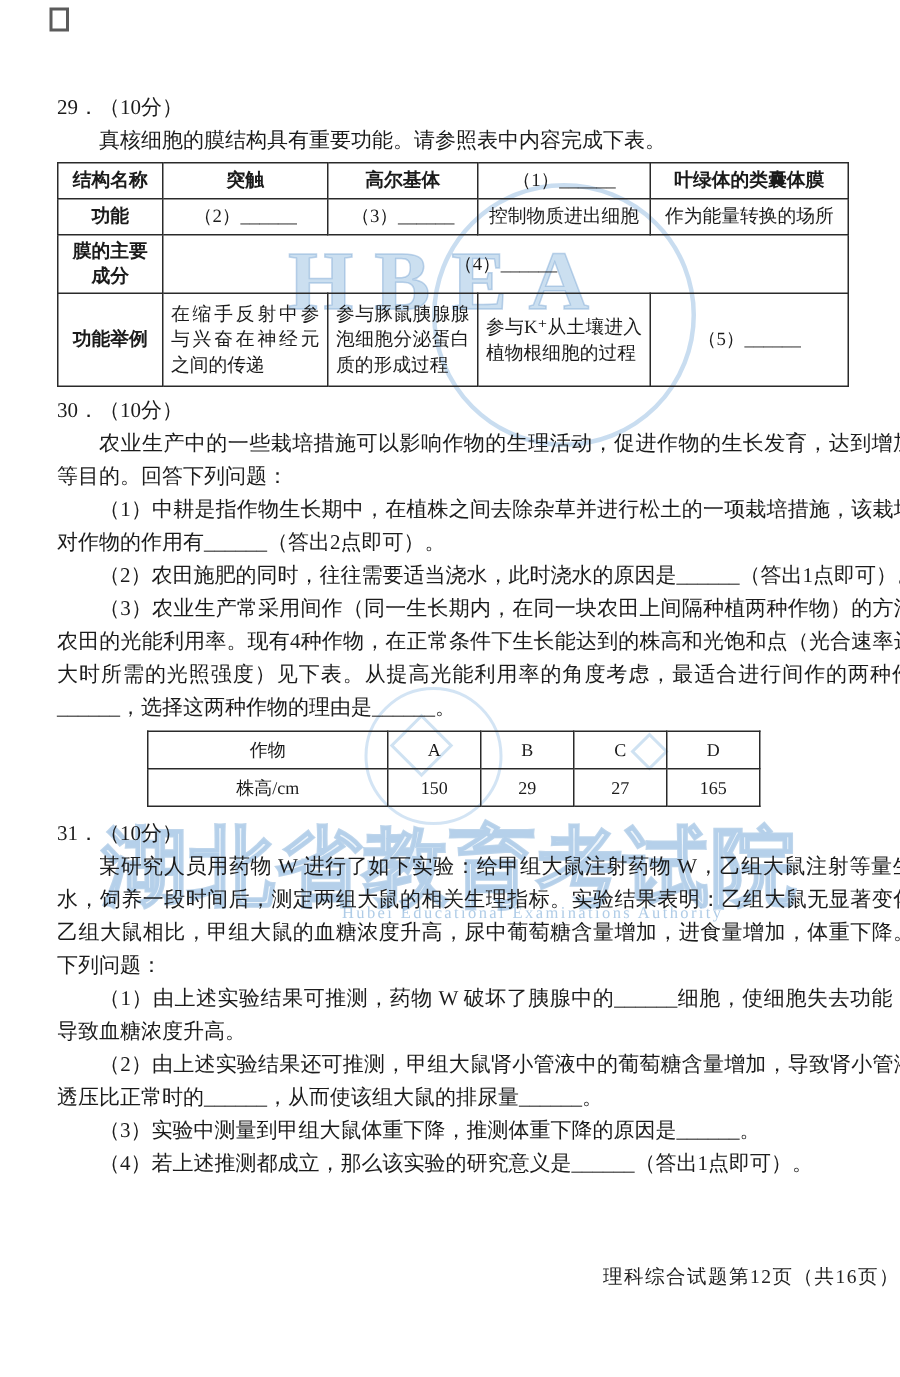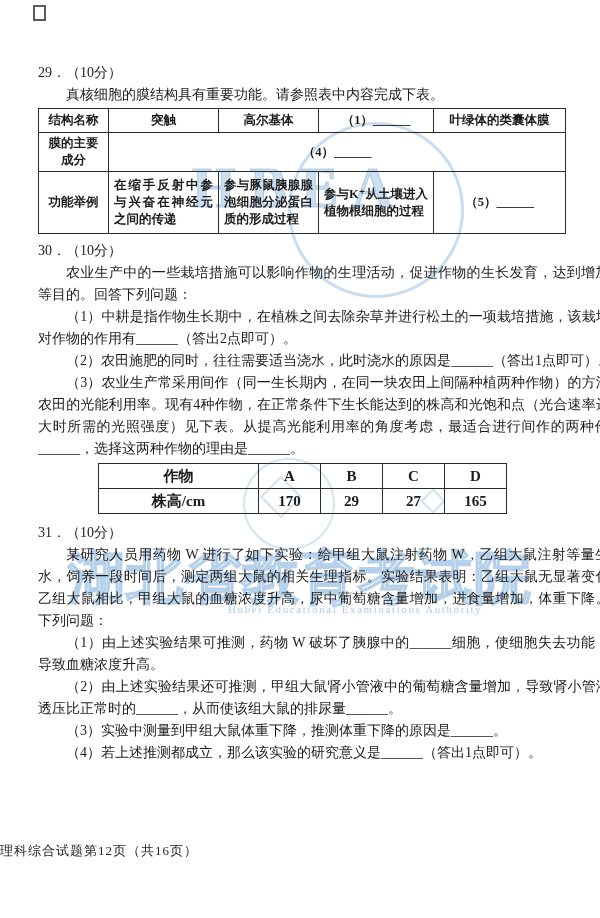--- a/index.html
+++ b/index.html
@@ -27,35 +27,35 @@
              border:2px solid rgba(50,50,50,0.8);z-index:2;}
 
   
   .content{position:absolute;left:0;top:0;width:600px;padding:62px 35px 0 38px;z-index:1;
            font-size:14px;line-height:22px;text-align:justify;}
   .section{margin-bottom:2px;}
   .qh{margin:0;}
   .para{margin:0;text-indent:2em;}
 
   table{border-collapse:collapse;table-layout:fixed;}
-  th,td{border:1px solid #2a2a2a;vertical-align:middle;text-align:center;font-weight:bold;}
+  th,td{border:1px solid #2a2a2a;vertical-align:middle;text-align:center;font-weight:normal;}
 
   .t1{width:527px;margin:2px 0 6px;font-size:12.5px;line-height:17px;padding-left:48px;}
   .t1 th,.t1 td{padding:2px 4px;}
   .t1 .hd{font-weight:bold;}
   .t1 .r1{height:24px;}
   .t1 .r2{height:24px;}
   .t1 .r3{height:38px;margin-left:28px;}
   .t1 .r4{height:62px;}
   .t1 td.just{text-align:justify;padding:2px 5px;}
 
-  .t2{width:408px;margin:3px 0 8px 60px;font-size:15px;line-height:18px;}
+  .t2{width:408px;margin:3px 0 8px 60px;font-size:12px;line-height:18px;}
   .t2 th,.t2 td{padding:2px 4px;height:20px;}
 
-  .footer{position:absolute;left:0;right:0;bottom:58px;z-index:1;text-align:left;
+  .footer{position:absolute;left:0;right:0;bottom:58px;z-index:1;text-align:right;
           font-size:13px;letter-spacing:1px;color:#222;}
 </style>
 </head>
 <body>
 
 <div class="page">
 
   <div class="watermark">
     <div class="wm-circle"></div>
     <div class="wm-hbea">HBEA</div>
@@ -83,20 +83,27 @@
             <col style="width:132px">
         </colgroup>
         <tbody>
           <tr class="r1">
             <th class="hd">结构名称</th>
             <th class="hd">突触</th>
             <th class="hd">高尔基体</th>
             <th>（1）______</th>
             <th class="hd">叶绿体的类囊体膜</th>
           </tr>
+          <tr class="r2">
+            <th class="hd">功能</th>
+            <td>（2）______</td>
+            <td>（3）______</td>
+            <td>控制物质进出细胞</td>
+            <td>作为能量转换的场所</td>
+          </tr>
           <tr class="r3">
             <th class="hd">膜的主要成分</th>
             <td colspan="4">（4）______</td>
           </tr>
           <tr class="r4">
             <th class="hd">功能举例</th>
             <td class="just">在缩手反射中参与兴奋在神经元之间的传递</td>
             <td class="just">参与豚鼠胰腺腺泡细胞分泌蛋白质的形成过程</td>
             <td class="just">参与K⁺从土壤进入植物根细胞的过程</td>
             <td>（5）______</td>
@@ -123,21 +130,21 @@
         <tbody>
           <tr>
             <th>作物</th>
             <th>A</th>
             <th>B</th>
             <th>C</th>
             <th>D</th>
           </tr>
           <tr>
             <td>株高/cm</td>
-            <td>170</td>
+            <td>150</td>
             <td>29</td>
             <td>27</td>
             <td>165</td>
           </tr>
         </tbody>
       </table>
     </section>
 
     <section class="section">
       <div class="qh">31．（10分）</div>

